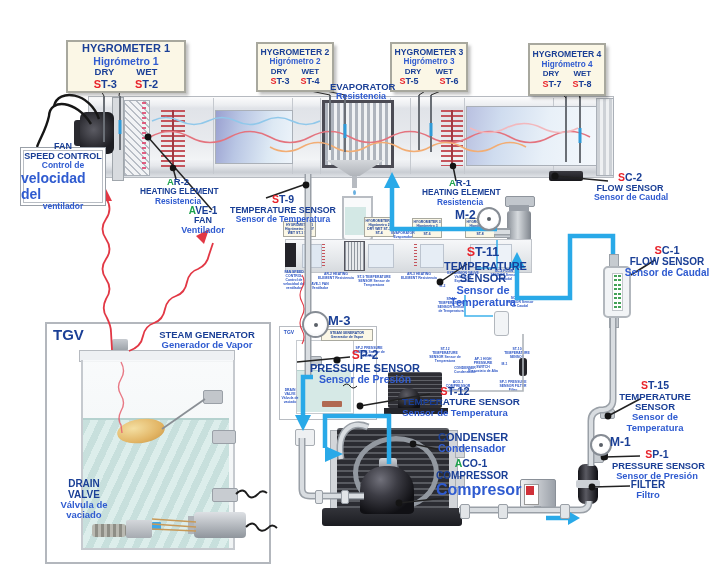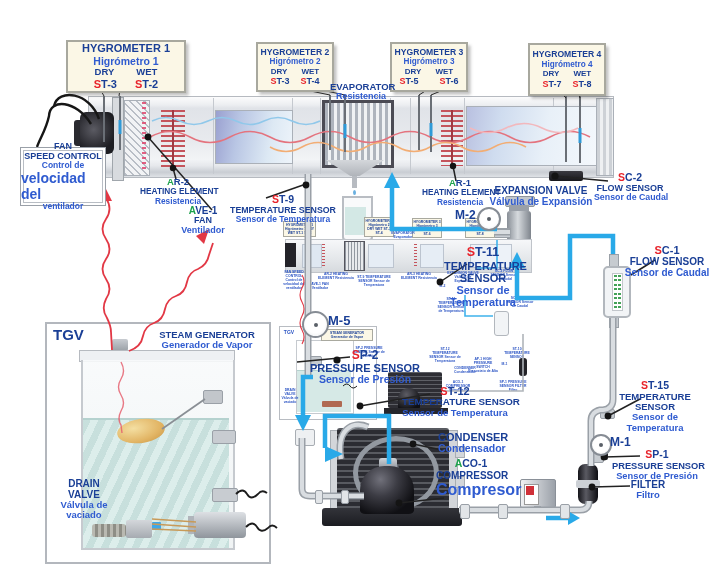--- a/index.html
+++ b/index.html
@@ -402,24 +402,20 @@
     <div class="en" style="font-size:9.5px;">EVAPORATOR</div>
     <div class="es" style="font-size:9px;">Resistencia</div>
   </div>
 
   <div class="lbl" style="left:422px;top:178px;width:76px;">
     <div style="font-size:9.5px;"><span class="grn">A</span><span class="en">R-1</span></div>
     <div class="en" style="font-size:8.3px;">HEATING ELEMENT</div>
     <div class="es" style="font-size:8.3px;">Resistencia</div>
   </div>
 
-  <div class="lbl" style="left:480px;top:185px;width:122px;">
-    <div class="en" style="font-size:10px;">EXPANSION VALVE</div>
-    <div class="es" style="font-size:10px;">Válvula de Expansión</div>
-  </div>
 
   <div class="lbl en" style="left:455px;top:209px;width:24px;font-size:12px;text-align:left;">M-2</div>
 
   <div class="lbl" style="left:594px;top:172px;width:72px;">
     <div style="font-size:10.5px;"><span class="red">S</span><span class="en">C-2</span></div>
     <div class="en" style="font-size:9px;">FLOW SENSOR</div>
     <div class="es" style="font-size:8.8px;">Sensor de Caudal</div>
   </div>
 
   <div class="lbl" style="left:444px;top:246px;width:78px;">
@@ -429,21 +425,21 @@
     <div class="es" style="font-size:11px;">Sensor de</div>
     <div class="es" style="font-size:11px;">Temperatura</div>
   </div>
 
   <div class="lbl" style="left:612px;top:244px;width:110px;">
     <div style="font-size:11px;"><span class="red">S</span><span class="en">C-1</span></div>
     <div class="en" style="font-size:10px;">FLOW SENSOR</div>
     <div class="es" style="font-size:10px;">Sensor de Caudal</div>
   </div>
 
-  <div class="lbl en" style="left:328px;top:314px;width:34px;font-size:13px;text-align:left;">M-5</div>
+  <div class="lbl en" style="left:328px;top:314px;width:34px;font-size:13px;text-align:left;">M-3</div>
 
   <div class="lbl" style="left:310px;top:349px;width:110px;">
     <div style="font-size:12px;"><span class="red">S</span><span class="en">P-2</span></div>
     <div class="en" style="font-size:11px;">PRESSURE  SENSOR</div>
     <div class="es" style="font-size:10.5px;">Sensor de Presión</div>
   </div>
 
   <div class="lbl" style="left:402px;top:385px;width:106px;">
     <div style="font-size:11px;"><span class="red">S</span><span class="en">T-12</span></div>
     <div class="en" style="font-size:9.8px;">TEMPERATURE SENSOR</div>

